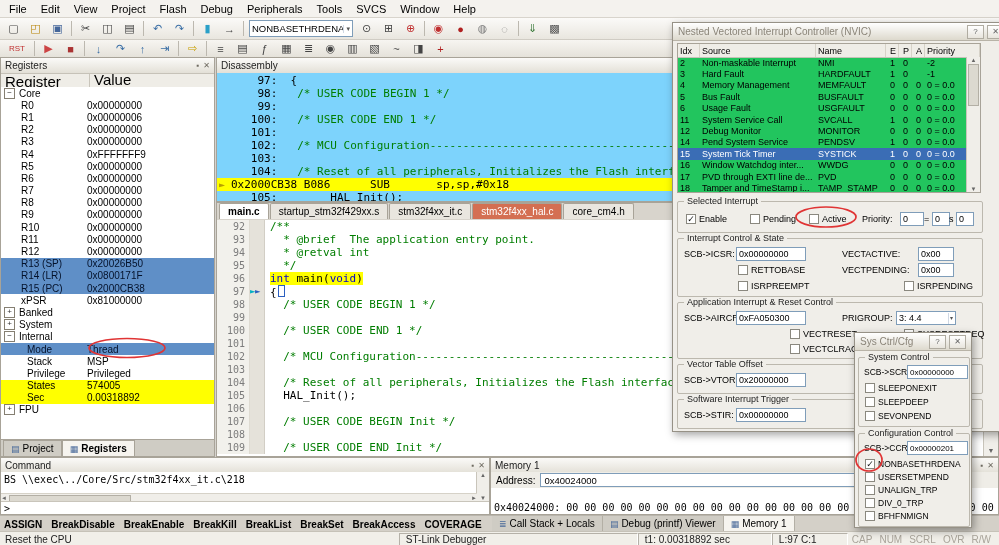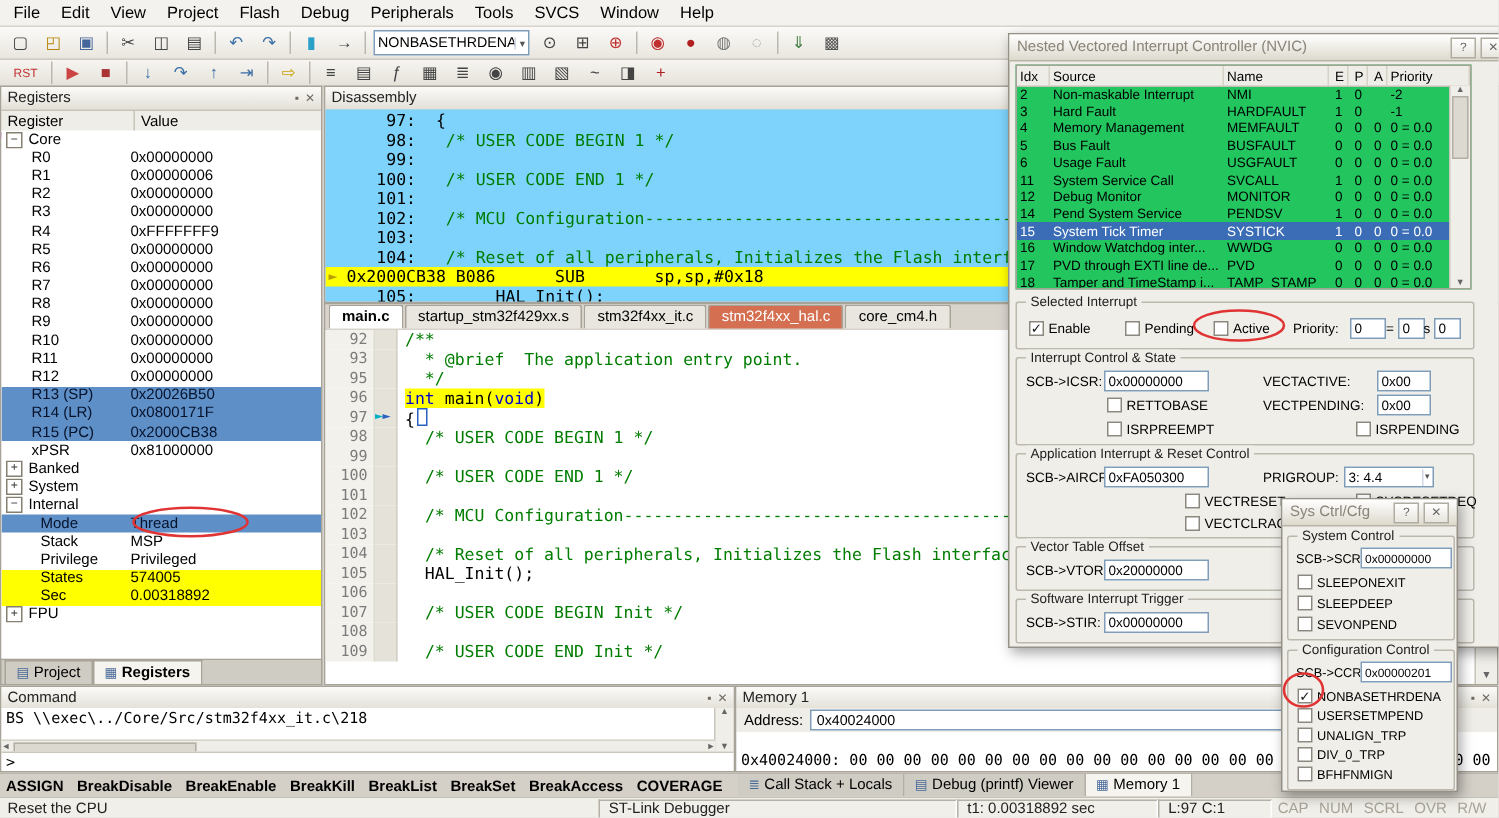--- a/index.html
+++ b/index.html
@@ -25,21 +25,21 @@
   .combo-arrow{font-size:7px;color:#555;border-left:1px solid #cfd8e4;padding-left:2px}
 
   
   .panel{position:absolute;background:#f1efe9;border:1px solid #a8a398;box-sizing:border-box}
   .panel-header{height:15px;background:linear-gradient(#fbfaf8,#e3e0d7);border-bottom:1px solid #c6c2b8;
                 display:flex;align-items:center;padding:0 4px;font-size:10px;color:#222}
   .hdr-icons{margin-left:auto;display:flex;gap:4px;font-size:8px;color:#6e6a60}
 
   
   #registers-panel{left:0;top:57px;width:215px;height:383px}
-  #reg-colhead{display:flex;height:14px;background:#efede7;border-bottom:4px solid #a21caf;font-size:10px;align-items:center}
+  #reg-colhead{display:flex;height:14px;background:#efede7;border-bottom:4px solid #a21caf;font-size:15px;align-items:flex-end}
   .rc-name{flex:0 0 84px;padding-left:4px;border-right:1px solid #c9c5bb;height:100%;display:flex;align-items:center}
   .rc-val{flex:1;padding-left:4px}
   #reg-rows{position:absolute;left:0;top:29px;right:0;bottom:0;background:#fff;overflow:hidden}
   .reg-row{display:flex;height:12.2px;font-size:10px;align-items:center;white-space:nowrap}
   .reg-row .rname{flex:0 0 86px;overflow:hidden;display:flex;align-items:center}
   .reg-row .rval{flex:1;overflow:hidden}
   .reg-row.hl-blue{background:#5f8fc7;color:#04122b}
   .reg-row.hl-yellow{background:#ffff00}
   .tg{width:9px;height:9px;border:1px solid #857f72;background:#fff;font-size:8px;line-height:7px;
       text-align:center;margin:0 4px 0 3px;flex:0 0 9px;color:#333}
@@ -497,20 +497,25 @@
           <span class="ln">92</span>
           <span class="gut"></span>
           <span class="ecode"><span class="c-cm">/**</span></span>
         </div>
         <div class="eline">
           <span class="ln">93</span>
           <span class="gut"></span>
           <span class="ecode"><span class="c-cm">  * @brief  The application entry point.</span></span>
         </div>
         <div class="eline">
+          <span class="ln">94</span>
+          <span class="gut"></span>
+          <span class="ecode"><span class="c-cm">  * @retval int</span></span>
+        </div>
+        <div class="eline">
           <span class="ln">95</span>
           <span class="gut"></span>
           <span class="ecode"><span class="c-cm">  */</span></span>
         </div>
         <div class="eline">
           <span class="ln">96</span>
           <span class="gut"></span>
           <span class="ecode"><span class="c-kw seg-hl">int</span><span class="c-pl seg-hl"> main(</span><span class="c-kw seg-hl">void</span><span class="c-pl seg-hl">)</span></span>
         </div>
         <div class="eline">

